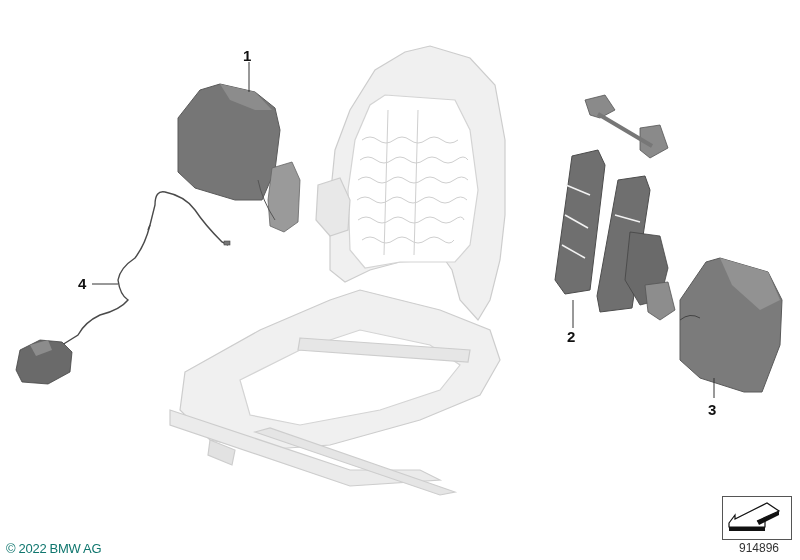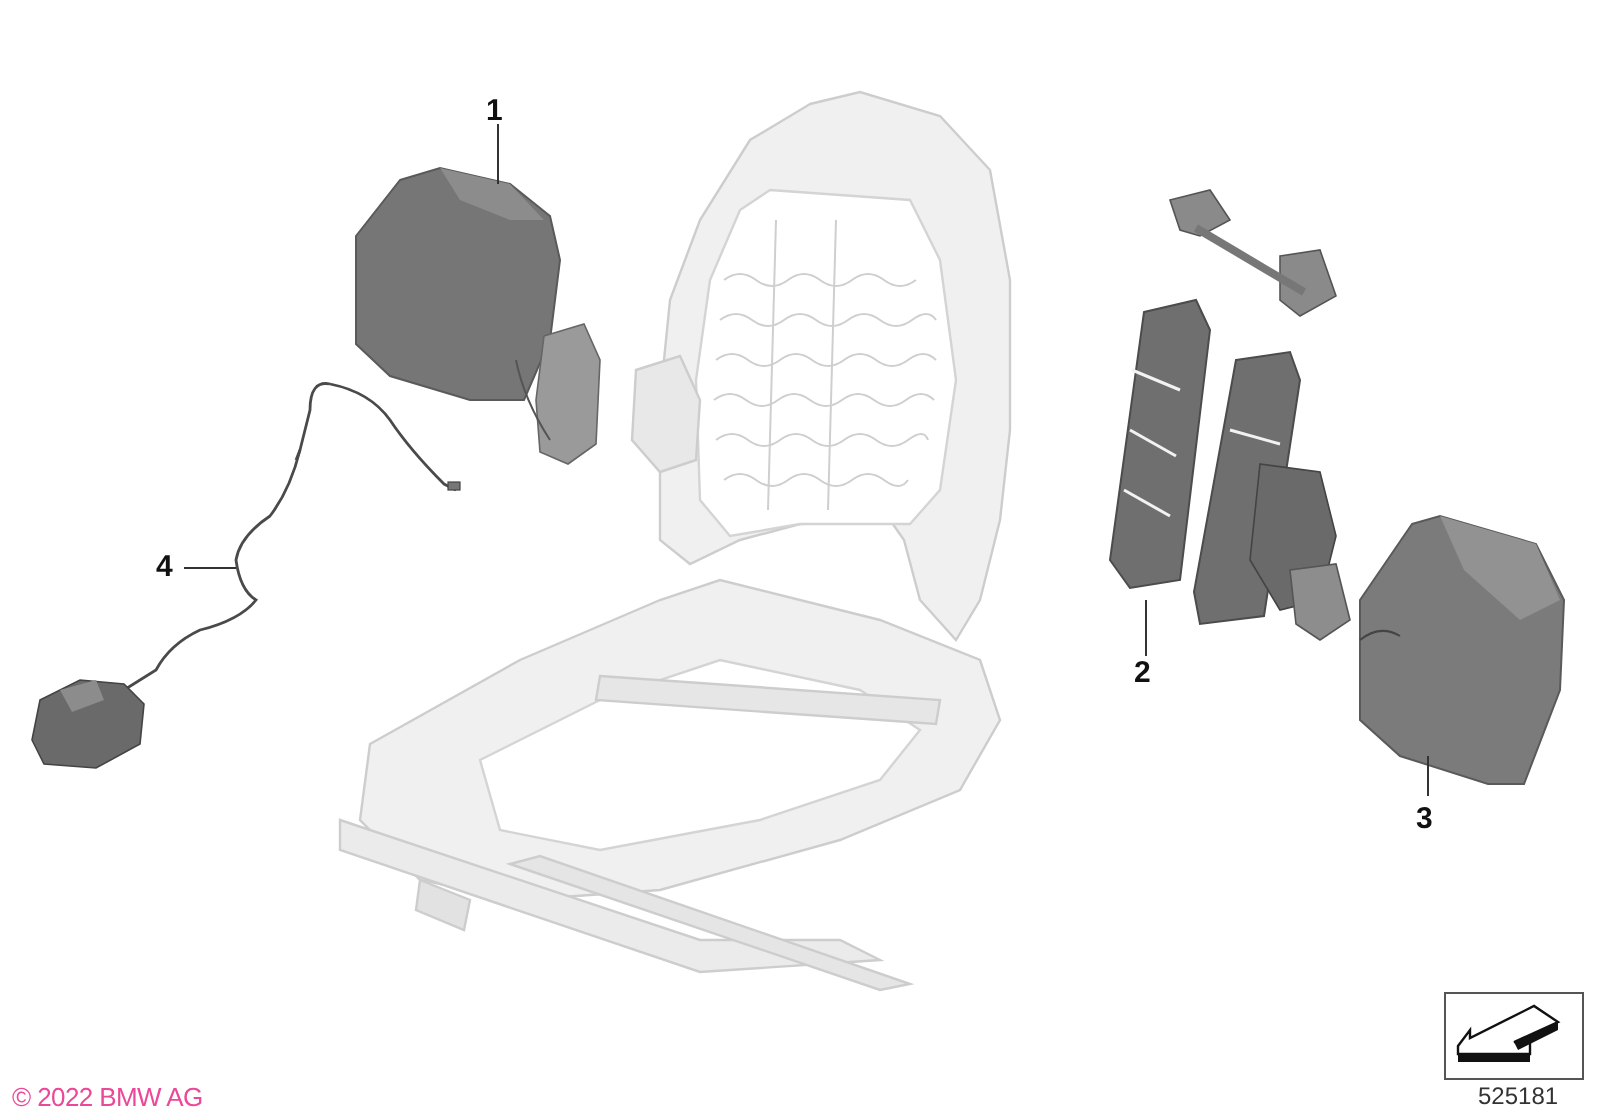--- a/index.html
+++ b/index.html
@@ -1,19 +1,19 @@
 <!DOCTYPE html>
 <html><head>
 <meta charset="utf-8">
 <style>
   html, body { margin: 0; padding: 0; background: #ffffff; }
   body { width: 800px; height: 560px; position: relative; overflow: hidden; font-family: "Liberation Sans", sans-serif; }
   .canvas { position: absolute; left: 0; top: 0; width: 800px; height: 560px; }
   .callout-label { position: absolute; font-family: "Liberation Sans", sans-serif; font-weight: bold; font-size: 15px; color: #111; line-height: 1; }
-  .copyright { position: absolute; left: 6px; top: 541px; font-size: 13px; color: #ec4899; font-family: "Liberation Sans", sans-serif; letter-spacing: -0.3px; }
+  .copyright { position: absolute; left: 6px; top: 541px; font-size: 13px; color: #0f766e; font-family: "Liberation Sans", sans-serif; letter-spacing: -0.3px; }
   .diagram-id { position: absolute; left: 739px; top: 541px; font-size: 12px; color: #333; font-family: "Liberation Sans", sans-serif; }
   .nav-box { position: absolute; left: 722px; top: 496px; width: 68px; height: 42px; border: 1px solid #555; background: #fff; }
 </style>
 </head>
 <body>
 
 <div class="canvas">
   <svg width="800" height="560" viewBox="0 0 800 560">
 
     <g fill="#ececec" stroke="#cdcdcd" stroke-width="1.2">
@@ -99,15 +99,15 @@
 
   
   <div class="nav-box">
     <svg width="68" height="42" viewBox="0 0 68 42">
       <path d="M6 26 L12 18 L12 22 L44 6 L56 14 L34 24 L42 24 L42 30 L6 30 Z" fill="#fff" stroke="#111" stroke-width="1.2"></path>
       <path d="M56 14 L56 18 L36 28 L34 24 Z" fill="#111"></path>
       <rect x="6" y="30" width="36" height="4" fill="#111"></rect>
     </svg>
   </div>
 
-  <div class="diagram-id">525181</div>
+  <div class="diagram-id">914896</div>
   <div class="copyright">© 2022 BMW AG</div>
 </div>
 
 </body></html>

